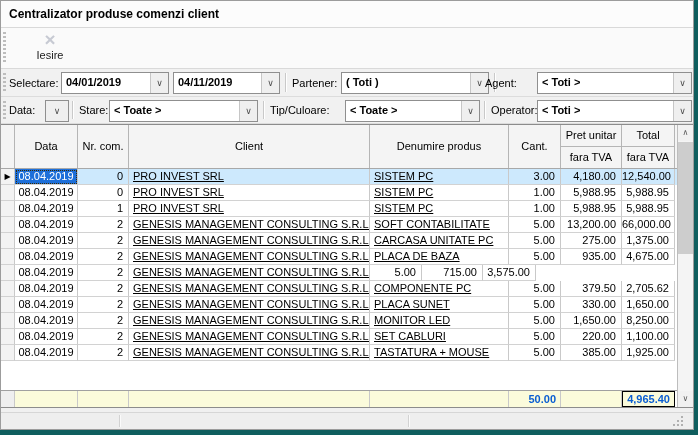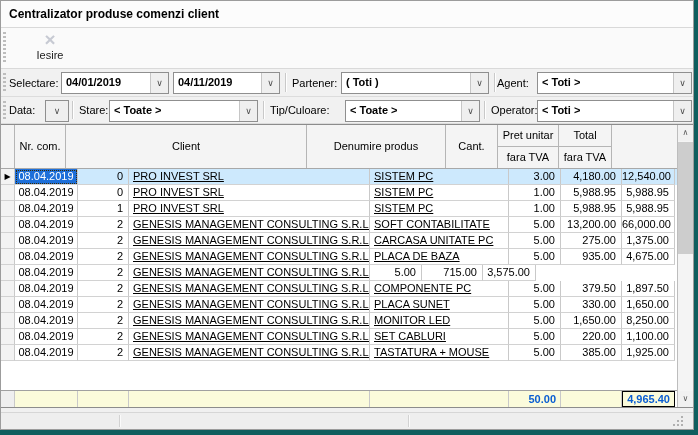--- a/index.html
+++ b/index.html
@@ -112,21 +112,21 @@
         <span class="cval">04/11/2019</span>
         <span class="cbtn">∨</span>
       </div>
       <div class="vsep" style="left:284px"></div>
       <span class="flabel" style="left:291px">Partener:</span>
       <div class="combo" style="left:340px;width:148px">
         <span class="cval">( Toti )</span>
         <span class="cbtn">∨</span>
       </div>
       <div class="vsep" style="left:493px"></div>
-      <span class="flabel" style="left:496px">Agent:</span>
+      <span class="flabel" style="left:484px">Agent:</span>
       <div class="combo" style="left:536px;width:155px">
         <span class="cval">&lt; Toti &gt;</span>
         <span class="cbtn">∨</span>
       </div>
     </div>
 
     <div class="frow frow2">
       <div class="gripper"></div>
       <span class="flabel" style="left:8px">Data:</span>
       <div class="combo btn-only" style="left:44px">
@@ -148,20 +148,21 @@
       <span class="flabel" style="left:490px">Operator:</span>
       <div class="combo" style="left:536px;width:155px">
         <span class="cval">&lt; Toti &gt;</span>
         <span class="cbtn">∨</span>
       </div>
     </div>
 
     <div class="grid">
       <div class="ghead gcols">
         <div class="hcell c-sel"></div>
+        <div class="hcell c-data">Data</div>
         <div class="hcell c-nr">Nr. com.</div>
         <div class="hcell c-client">Client</div>
         <div class="hcell c-prod">Denumire produs</div>
         <div class="hcell c-cant">Cant.</div>
         <div class="hcell c-pret split">
           <span>Pret unitar</span>
           <span>fara TVA</span>
         </div>
         <div class="hcell c-tot split">
           <span>Total</span>
@@ -240,21 +241,21 @@
             <div class="gcell c-tot ar">3,575.00</div>
           </div>
           <div class="grow">
             <div class="gcell c-sel ind"></div>
             <div class="gcell c-data ac">08.04.2019</div>
             <div class="gcell c-nr ar">2</div>
             <div class="gcell c-client al">GENESIS MANAGEMENT CONSULTING S.R.L.</div>
             <div class="gcell c-prod al">COMPONENTE PC</div>
             <div class="gcell c-cant ar">5.00</div>
             <div class="gcell c-pret ar">379.50</div>
-            <div class="gcell c-tot ar">1,897.50</div>
+            <div class="gcell c-tot ar">2,705.62</div>
           </div>
           <div class="grow">
             <div class="gcell c-sel ind"></div>
             <div class="gcell c-data ac">08.04.2019</div>
             <div class="gcell c-nr ar">2</div>
             <div class="gcell c-client al">GENESIS MANAGEMENT CONSULTING S.R.L.</div>
             <div class="gcell c-prod al">PLACA SUNET</div>
             <div class="gcell c-cant ar">5.00</div>
             <div class="gcell c-pret ar">330.00</div>
             <div class="gcell c-tot ar">1,650.00</div>

